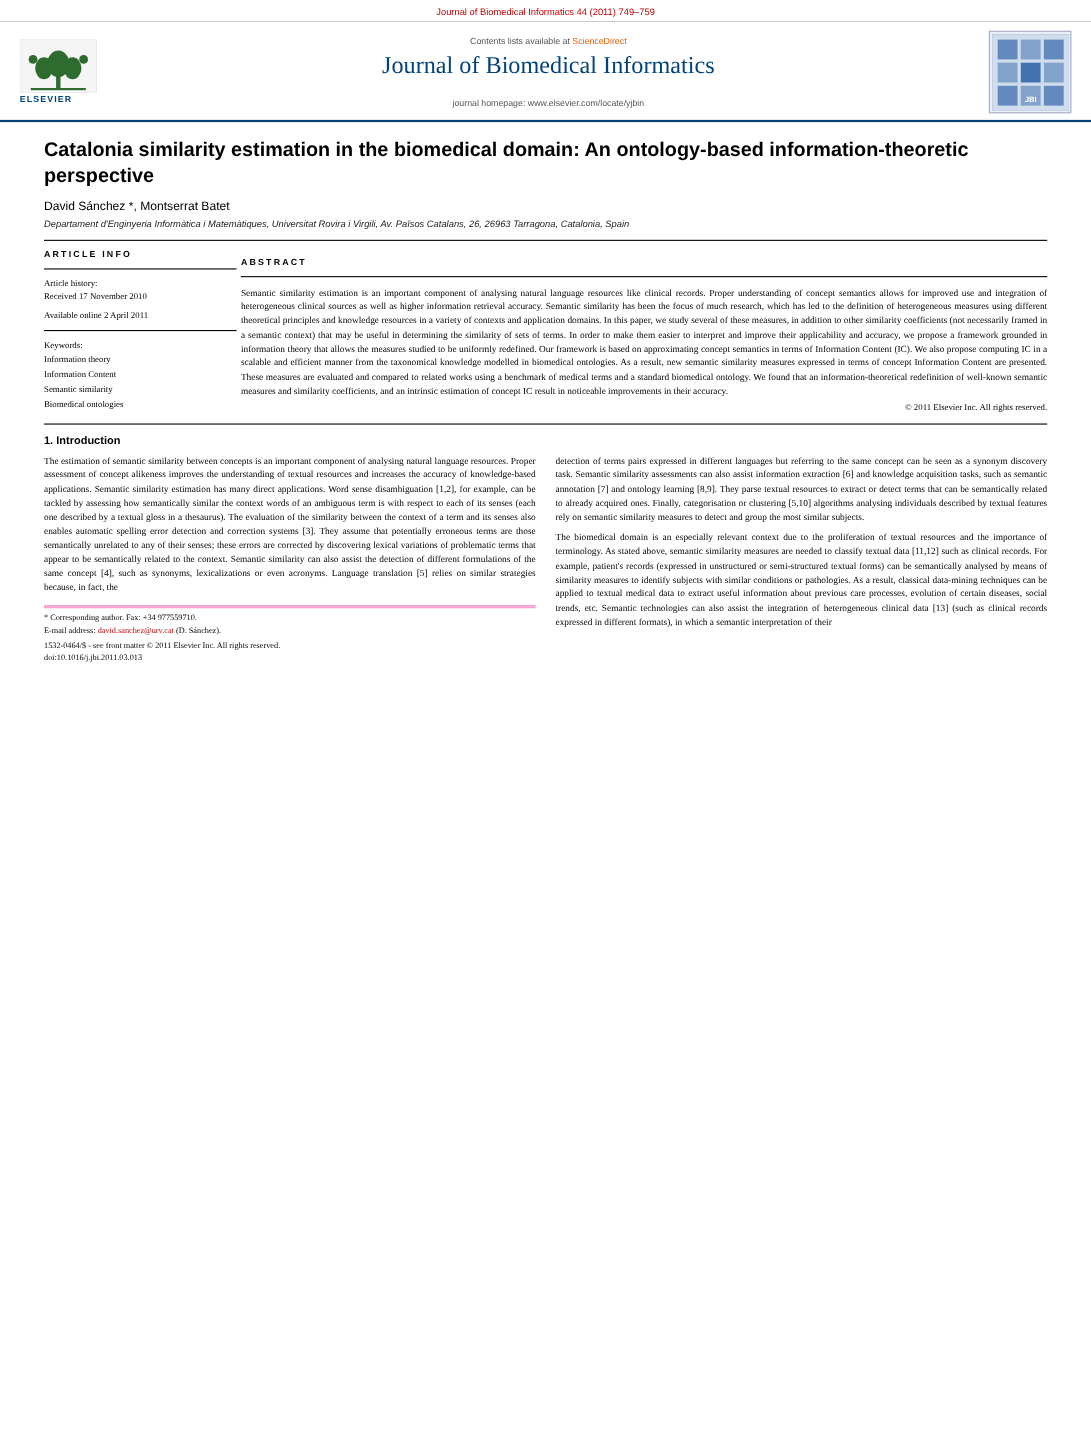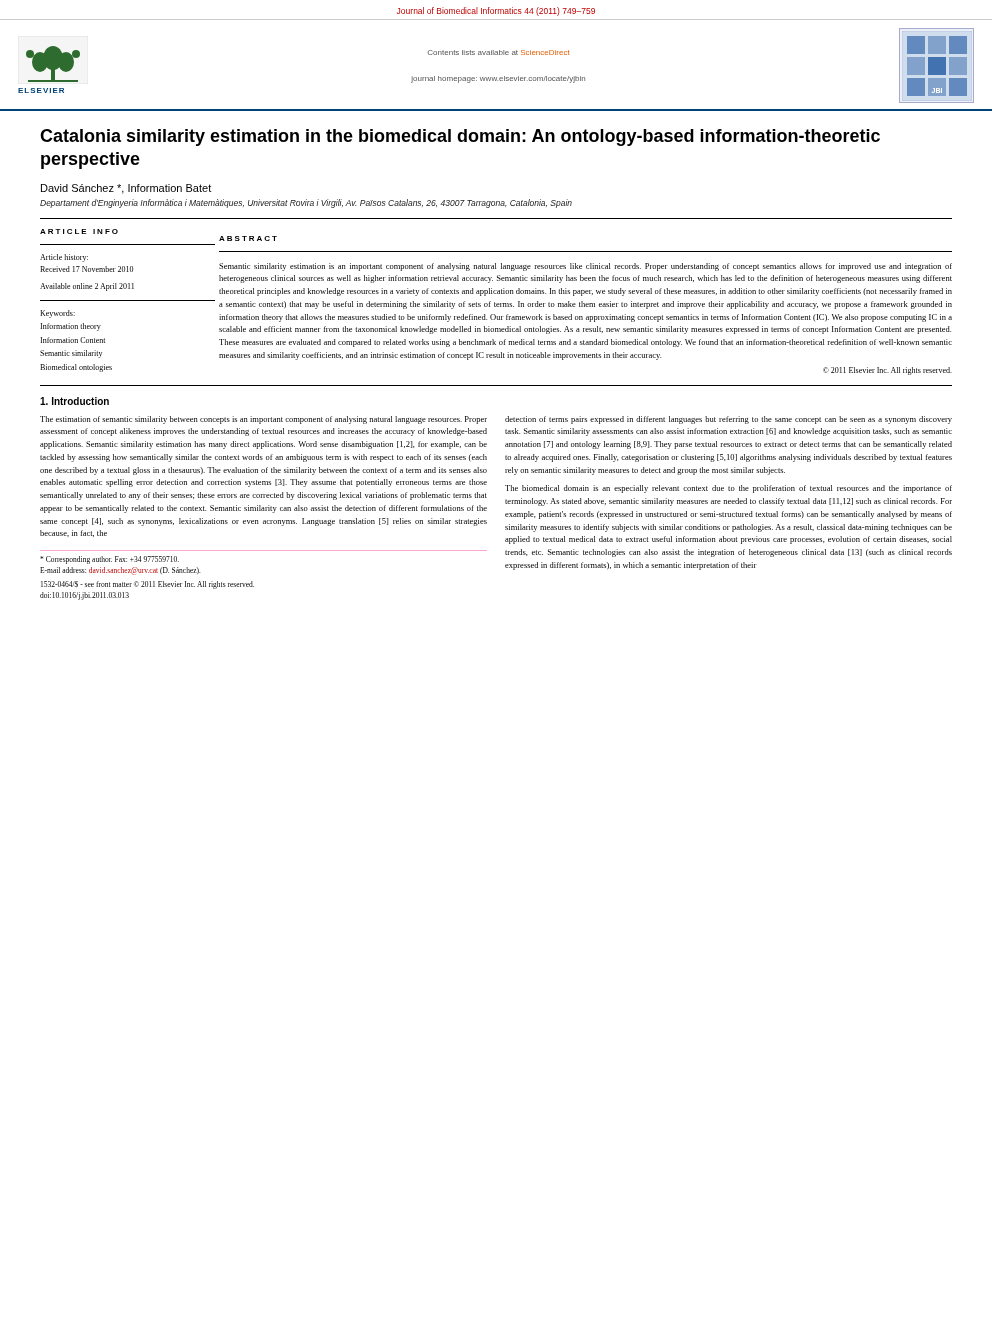--- a/index.html
+++ b/index.html
@@ -200,21 +200,21 @@
       margin-bottom: 6px;
     }
     .body-text {
       font-size: 8.5px;
       font-family: 'Times New Roman', Times, serif;
       line-height: 1.5;
       text-align: justify;
       margin-bottom: 6px;
     }
     .footnote-section {
-      border-top: 1px solid #f9a8d4;
+      border-top: 3px solid #f9a8d4;
       margin-top: 10px;
       padding-top: 4px;
     }
     .footnote-text {
       font-size: 7.5px;
       font-family: 'Times New Roman', Times, serif;
       line-height: 1.4;
       color: #000;
     }
     
@@ -254,20 +254,21 @@
         <circle cx="12" cy="18" r="4" fill="#2e6b2e"></circle>
         <circle cx="58" cy="18" r="4" fill="#2e6b2e"></circle>
       </svg>
       <div class="elsevier-text">ELSEVIER</div>
     </div>
 
     <div class="journal-center">
       <div class="sciencedirect-line">
         <span>Contents lists available at </span><span class="sciencedirect-link">ScienceDirect</span>
       </div>
+      <div class="journal-title-header">Journal of Biomedical Informatics</div>
       <div class="journal-homepage">
         <span>journal homepage: </span><span>www.elsevier.com/locate/yjbin</span>
       </div>
     </div>
 
     <div class="journal-logo-right">
       <svg class="jbi-logo-svg" viewBox="0 0 70 70" xmlns="http://www.w3.org/2000/svg">
         <rect x="0" y="0" width="70" height="70" fill="#d0dded" stroke="#aac" stroke-width="0.5"></rect>
 
         <rect x="5" y="5" width="18" height="18" fill="#3366aa" opacity="0.7"></rect>
@@ -282,24 +283,24 @@
         <text x="35" y="62" text-anchor="middle" font-size="7" font-family="Arial" fill="#fff" font-weight="bold">JBI</text>
       </svg>
     </div>
   </div>
 
   <div class="article-content">
 
     <div class="article-title">Catalonia similarity estimation in the biomedical domain: An ontology-based information-theoretic perspective</div>
 
     <div class="article-authors">
-      <span>David Sánchez *, Information Batet</span>
-    </div>
-
-    <div class="article-affiliation">Departament d'Enginyeria Informàtica i Matemàtiques, Universitat Rovira i Virgili, Av. Països Catalans, 26, 43007 Tarragona, Catalonia, Spain</div>
+      <span>David Sánchez *, Montserrat Batet</span>
+    </div>
+
+    <div class="article-affiliation">Departament d'Enginyeria Informàtica i Matemàtiques, Universitat Rovira i Virgili, Av. Països Catalans, 26, 26963 Tarragona, Catalonia, Spain</div>
 
     <hr class="divider">
 
     <div class="article-meta-row">
 
       <div class="article-info-col">
         <div class="section-label">ARTICLE INFO</div>
         <hr class="divider">
         <div class="info-subsection-label">Article history:</div>
         <div class="info-text">Received 17 November 2010</div>

